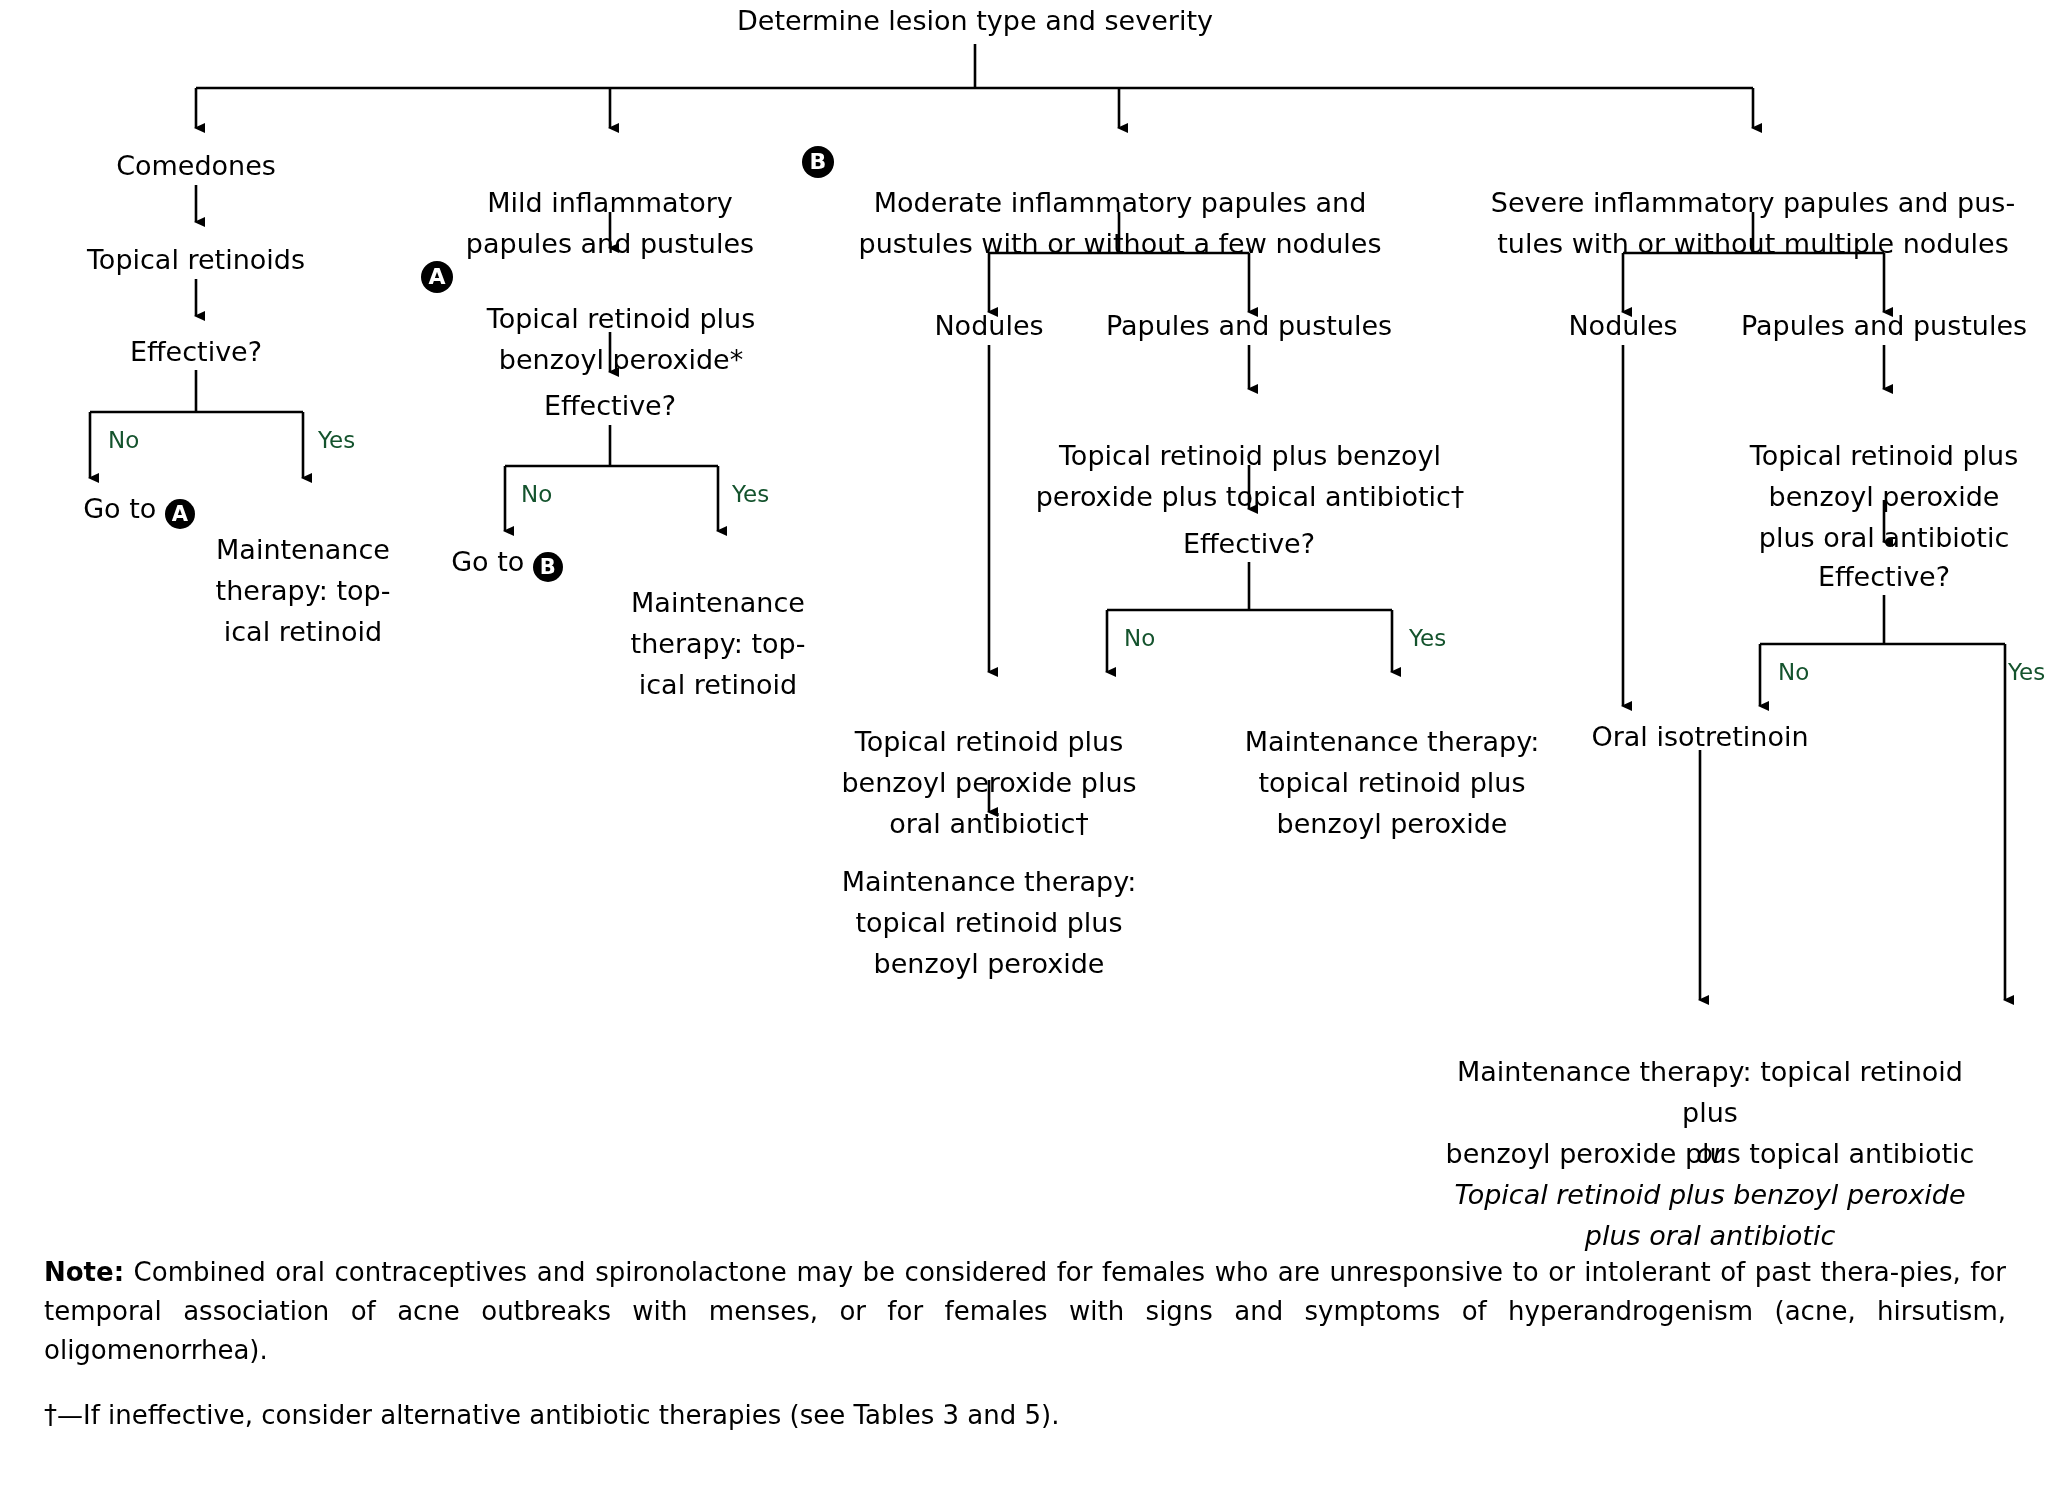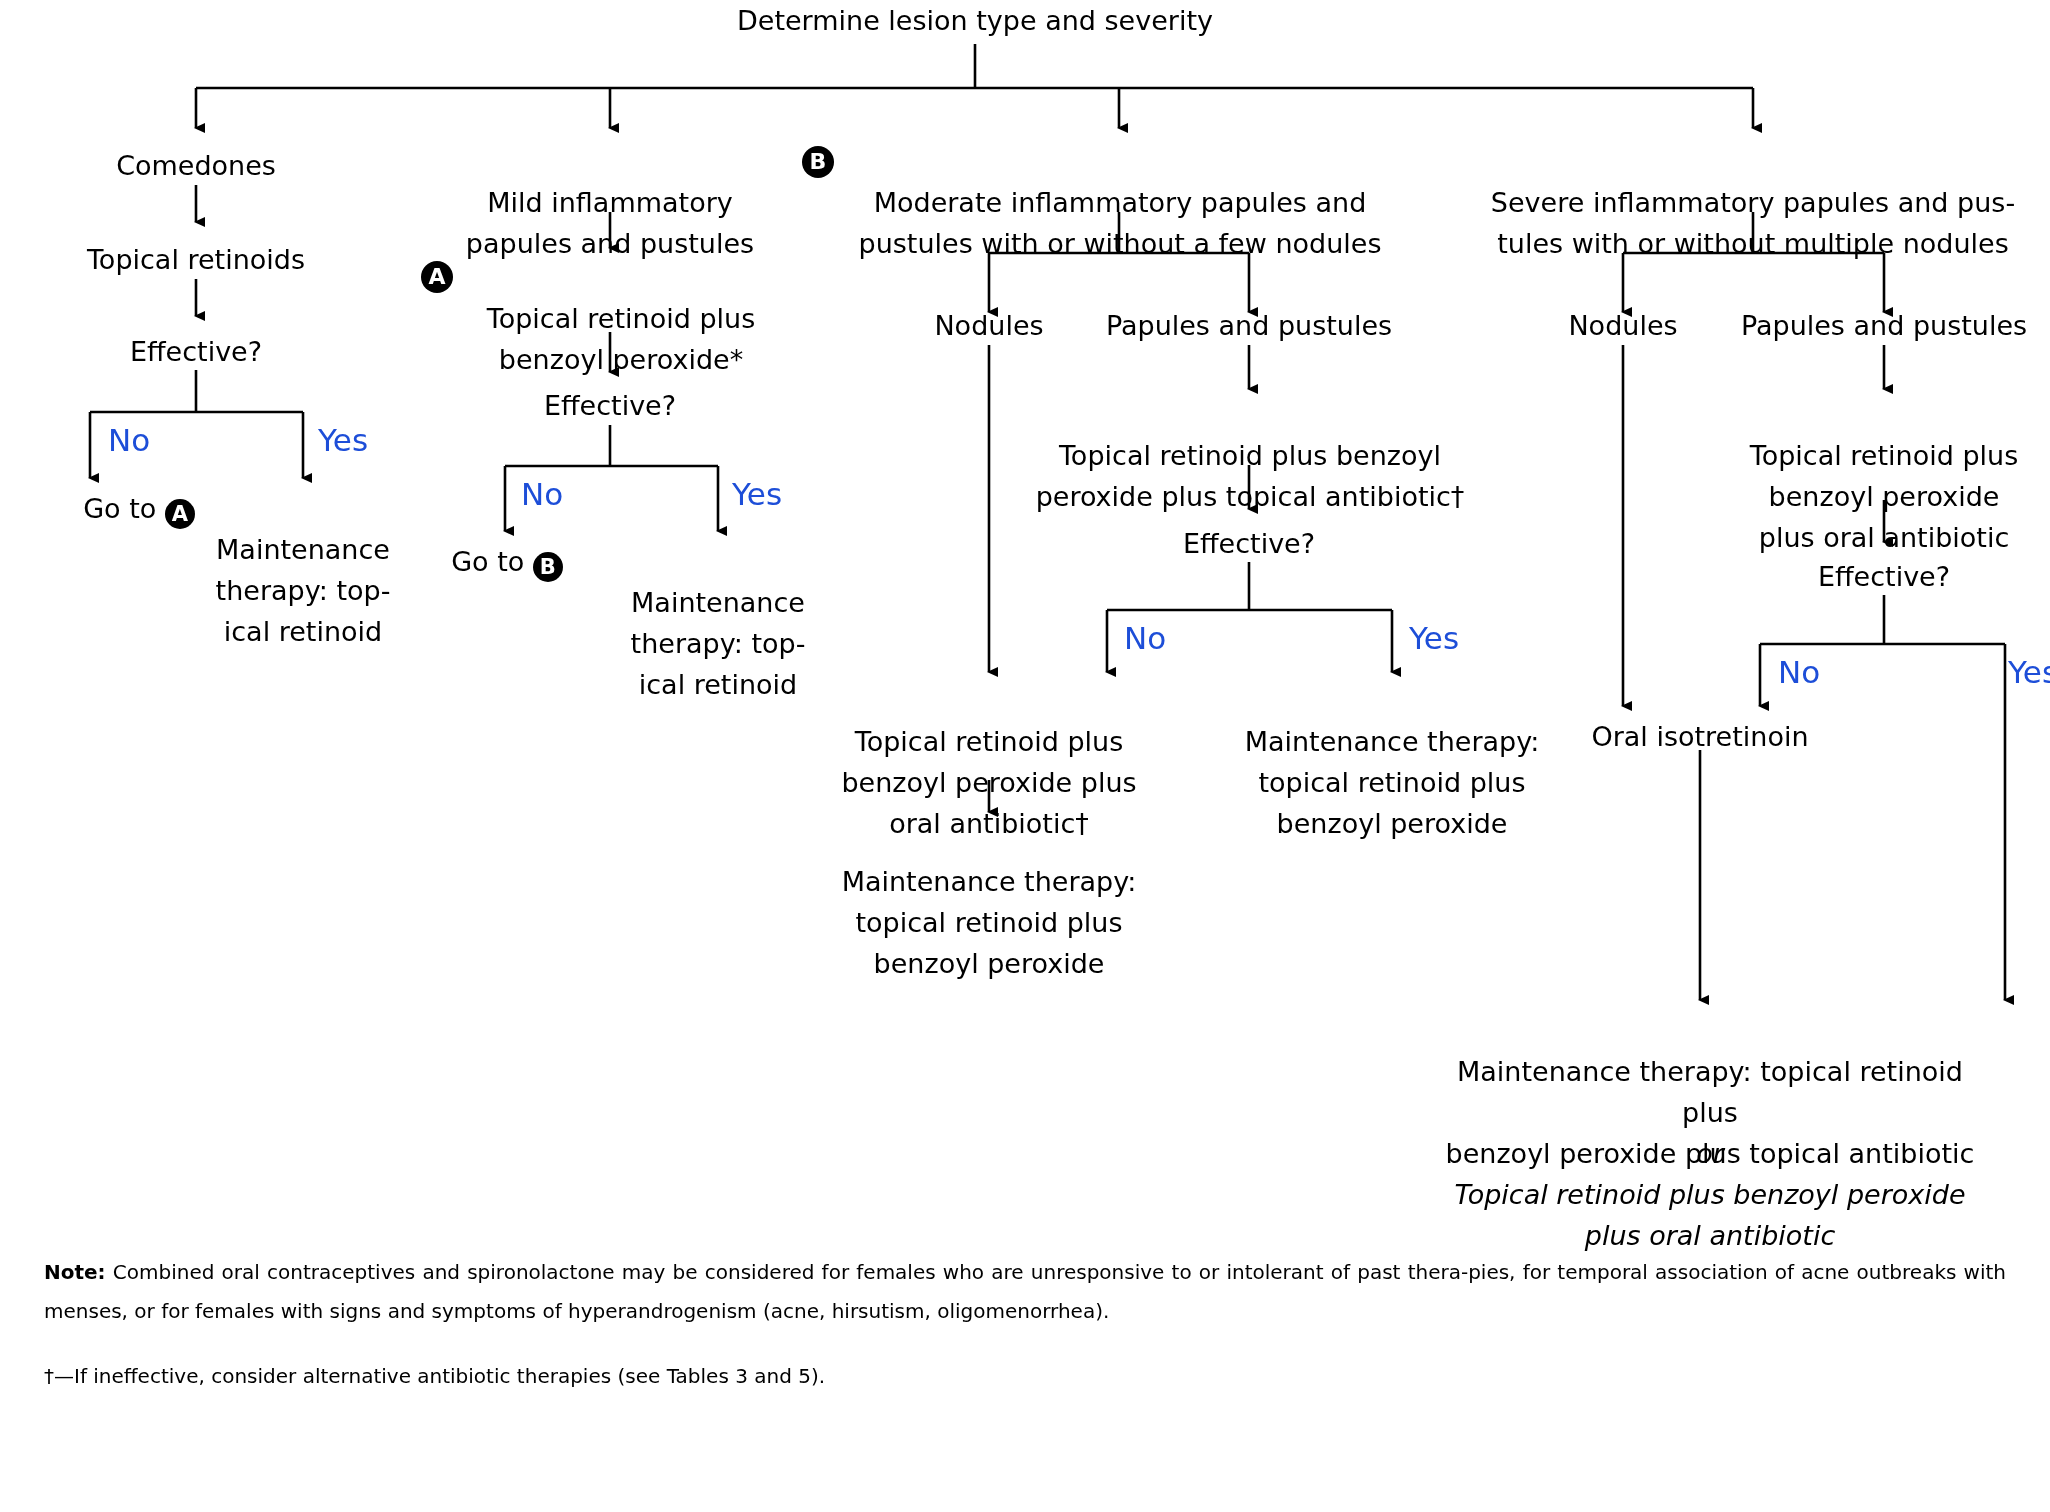--- a/index.html
+++ b/index.html
@@ -14,23 +14,23 @@
     position:absolute;
     text-align:center;
     font-size:27px;
     line-height:41px;
     color:#000;
     white-space:pre-line;
   }
   .node.nowrap{white-space:nowrap;}
   .edgelabel{
     position:absolute;
-    font-size:31px;
+    font-size:23px;
     line-height:32px;
-    color:#1d4ed8;
+    color:#14532d;
     white-space:nowrap;
   }
   .badge{
     display:inline-block;
     width:30px;height:30px;
     border-radius:50%;
     background:#000;
     color:#fff;
     font-size:21px;
     font-weight:bold;
@@ -42,21 +42,21 @@
   .badge-abs{
     position:absolute;
     width:32px;height:32px;border-radius:50%;
     background:#000;color:#fff;
     font-size:22px;font-weight:bold;line-height:32px;text-align:center;
   }
   .italic{font-style:italic;}
   #footer{
     position:absolute;
     left:44px;top:1253px;width:1962px;
-    font-size:20px;
+    font-size:26px;
     line-height:39px;
     color:#000;
   }
   #footer .para{margin:0 0 26px 0;text-align:justify;}
   #footer .note-label{font-weight:bold;}
   #footer .fn{margin:0;line-height:38px;}
   svg{position:absolute;left:0;top:0;overflow:visible;}
 </style>
 </head>
 <body>

